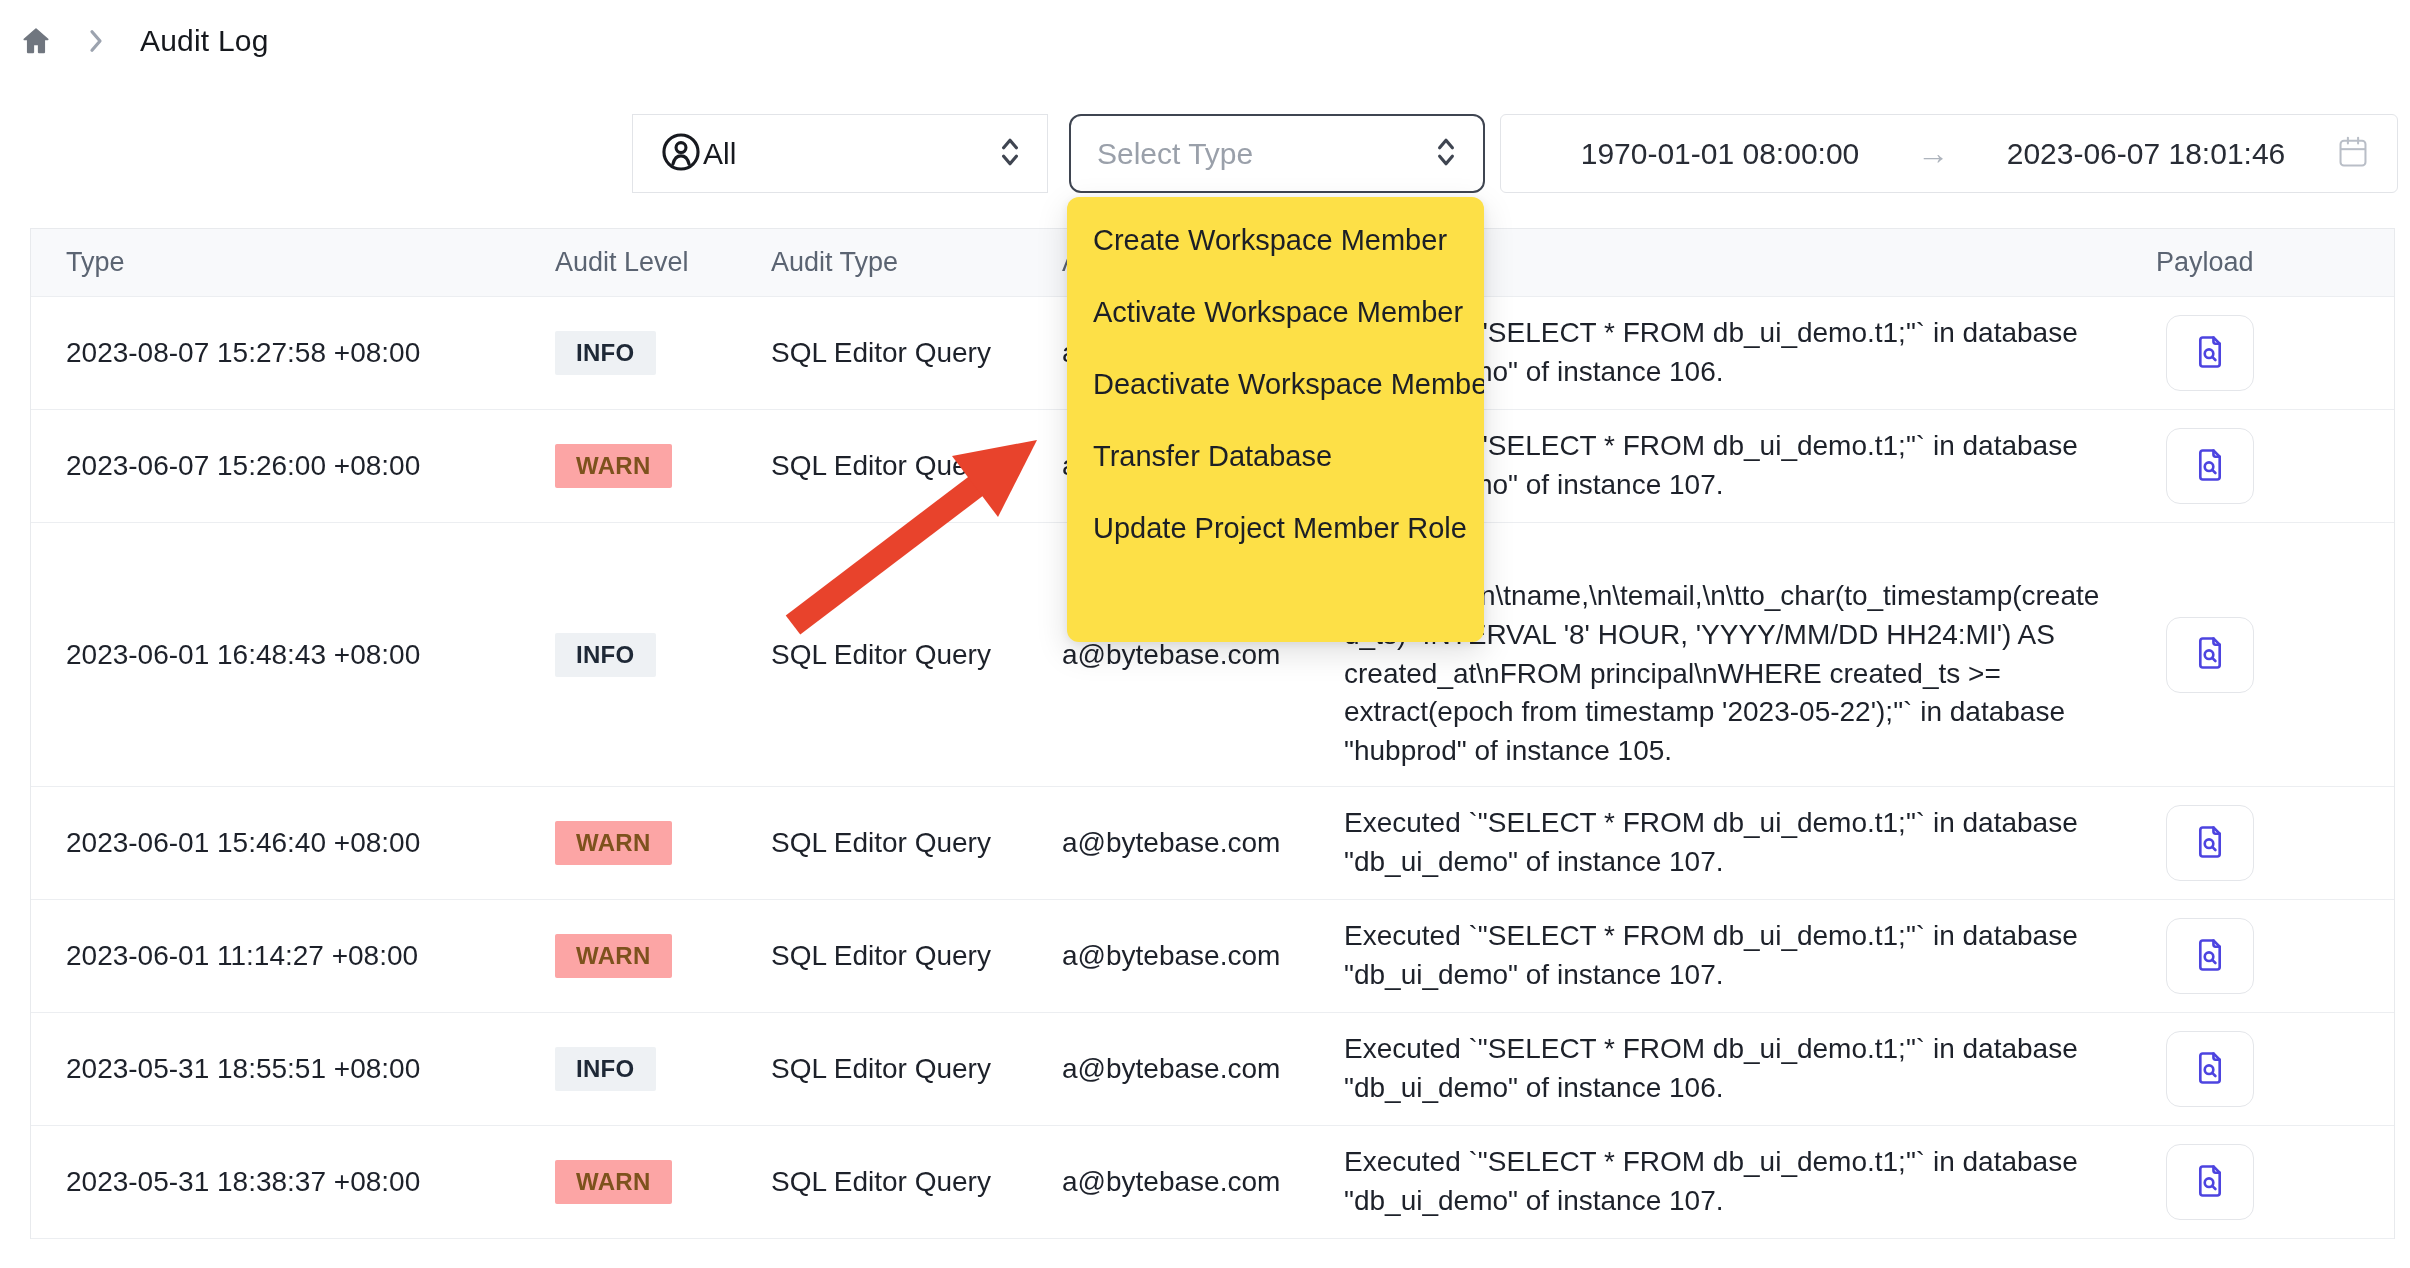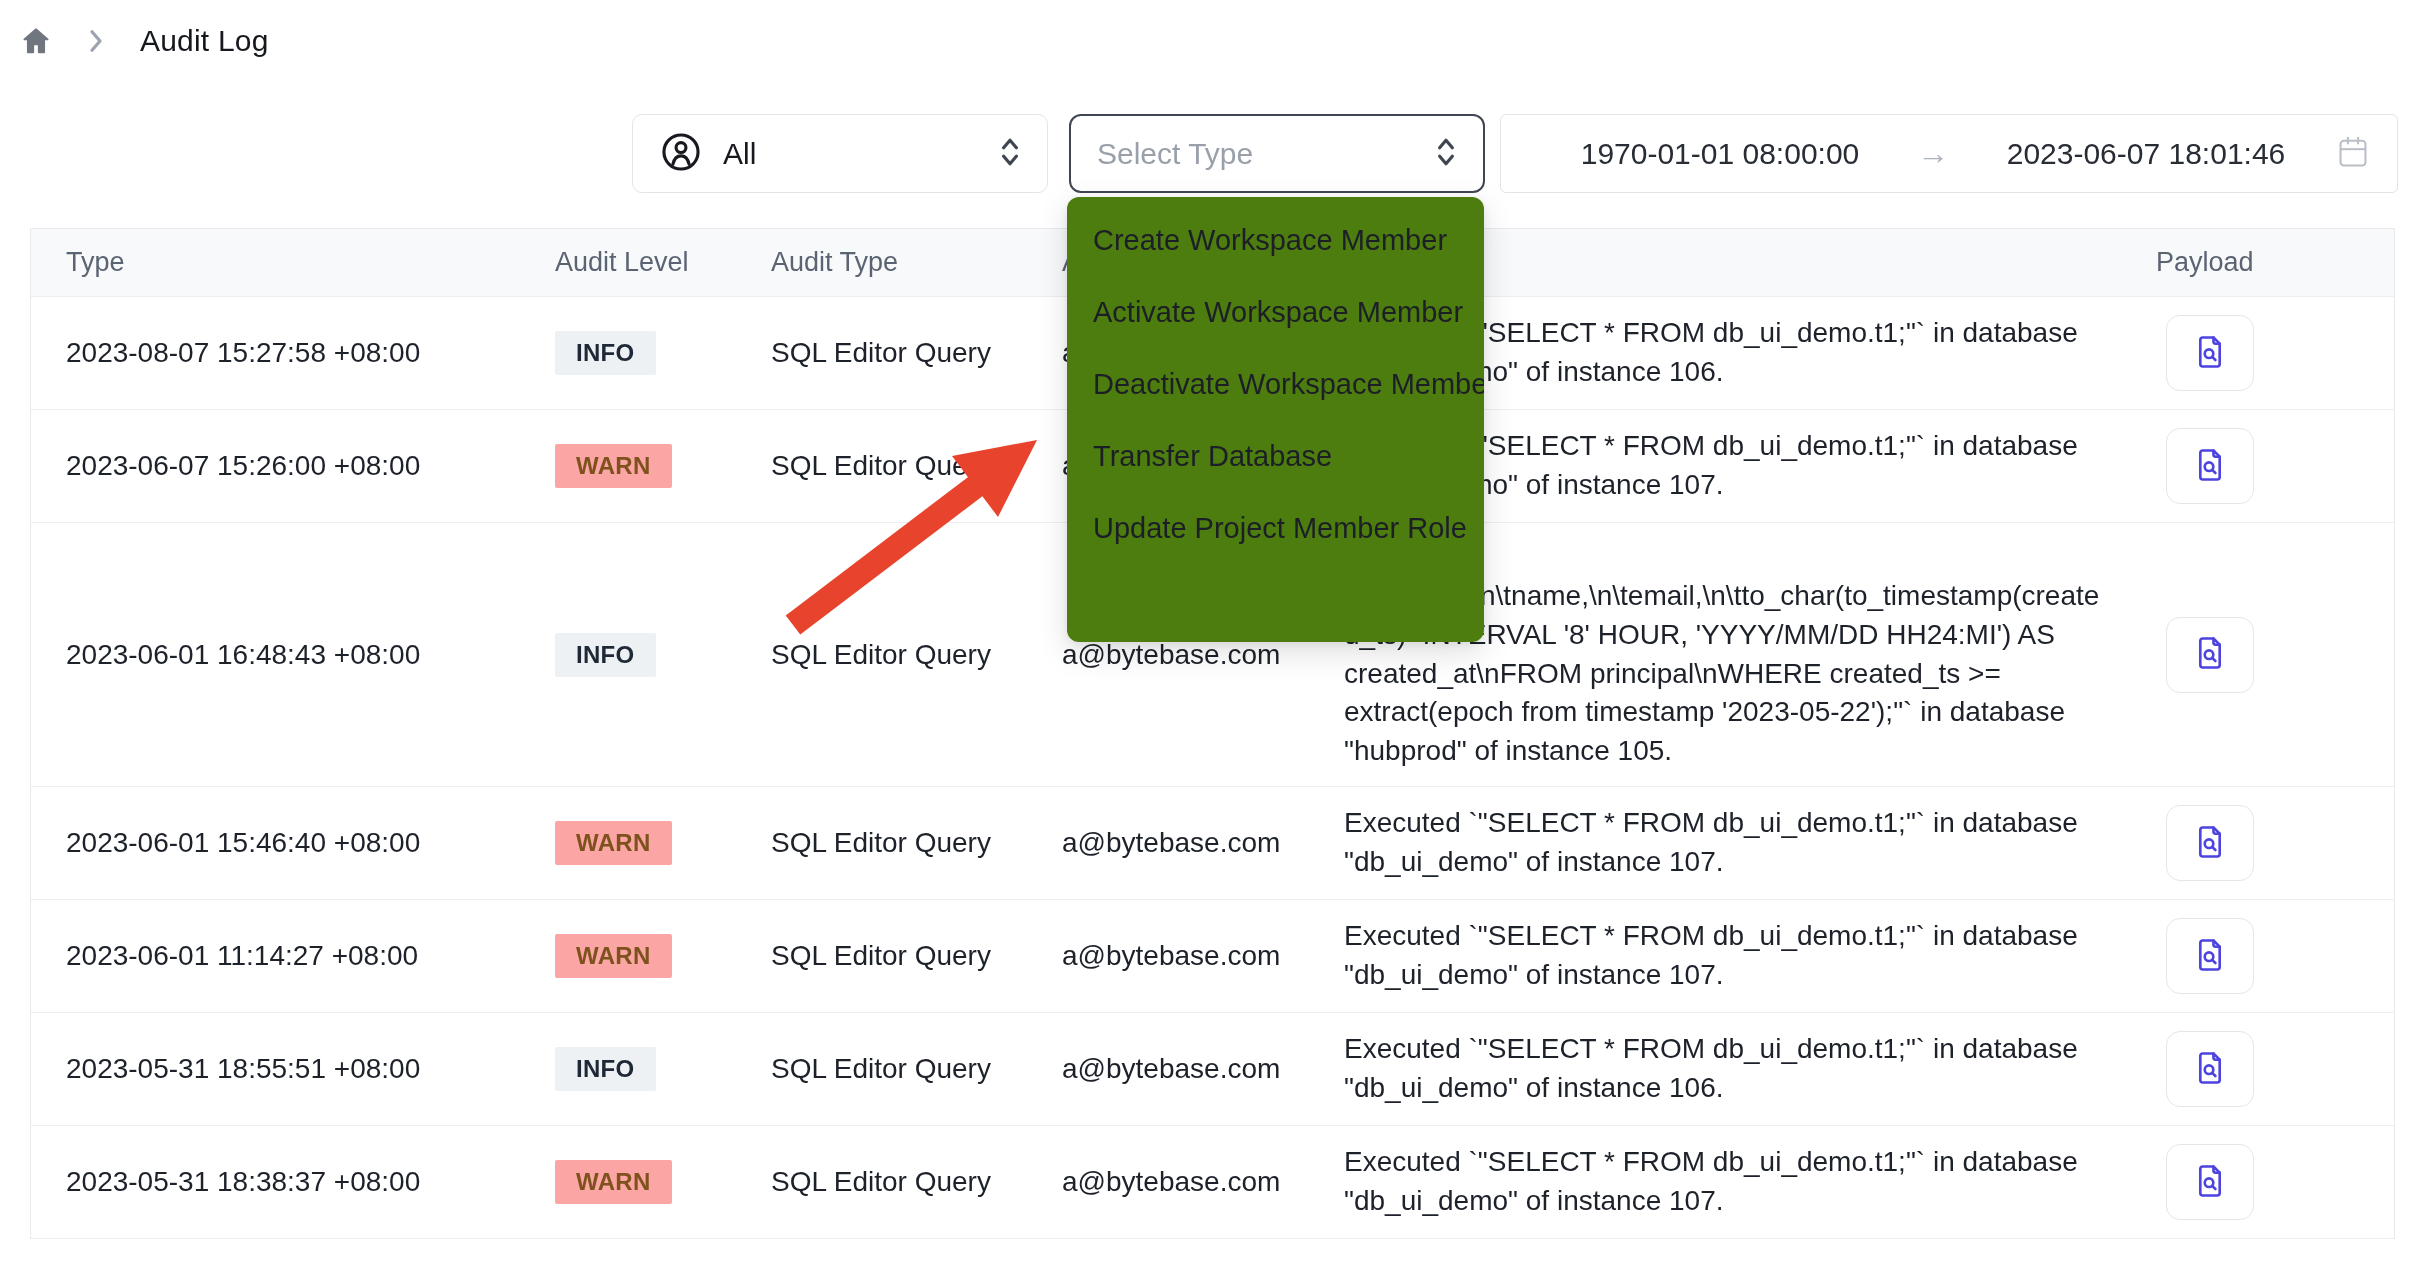--- a/index.html
+++ b/index.html
@@ -9,22 +9,22 @@
   }
   
   .breadcrumb{position:absolute;left:20px;top:24px;display:flex;align-items:center;gap:35px;}
   .crumb-home svg{display:block;}
   .crumb-sep svg{display:block;}
   .crumb-title{font-size:30px;font-weight:500;color:#15181d;letter-spacing:.2px;}
 
   
   .ctl{position:absolute;top:114px;height:79px;box-sizing:border-box;background:#fff;
        display:flex;align-items:center;}
-  .all-select{left:632px;width:416px;border:1.5px solid #e2e4e8;border-radius:10px;
-       padding:0 26px;gap:20px;}
+  .all-select{left:632px;width:416px;border:1.5px solid #e2e4e8;border-radius:0;
+       padding:0 26px;}
   .all-select .lbl{font-size:30px;color:#17191f;}
   .type-select{left:1069px;width:416px;border:2.5px solid #3f4551;border-radius:12px;
        padding:3px 26px;}
   .type-select .placeholder{font-size:30px;color:#9aa0aa;}
   .chevrons{margin-left:auto;}
   .date-range{left:1500px;width:898px;border:1.5px solid #e2e4e8;border-radius:6px;
        padding:0 28px;}
   .date-range .dt{flex:1;text-align:center;font-size:30px;font-weight:500;color:#282c35;}
   .date-range .arrow{font-size:32px;color:#aeb4bd;padding:0 6px;}
 
@@ -43,21 +43,21 @@
   .badge{display:inline-block;font-weight:700;font-size:24px;letter-spacing:.3px;
        padding:10px 21px;border-radius:2px;line-height:1;}
   .badge-info{background:#eef1f4;color:#1e2836;}
   .badge-warn{background:#fca5a5;color:#7d521d;}
   .payload-btn{width:88px;height:76px;margin-left:25px;background:#fff;
        border:1.5px solid #e4e6ea;border-radius:14px;display:flex;align-items:center;
        justify-content:center;cursor:pointer;padding:0;}
 
   
   .type-menu{position:absolute;left:1067px;top:197px;width:417px;height:445px;z-index:5;
-       background:#4d7c0f;border-radius:12px;padding:7px 0;box-sizing:border-box;
+       background:#fde047;border-radius:12px;padding:7px 0;box-sizing:border-box;
        box-shadow:0 10px 32px rgba(0,0,0,.13),0 2px 8px rgba(0,0,0,.07);overflow:hidden;}
   .type-menu .mi{height:72px;display:flex;align-items:center;padding:0 74px 0 26px;
        font-size:29px;color:#1c1f26;white-space:nowrap;overflow:hidden;cursor:pointer;}
 
   
   .annot-arrow{position:absolute;left:758px;top:413px;z-index:6;pointer-events:none;}
 </style>
 </head>
 <body>
 

